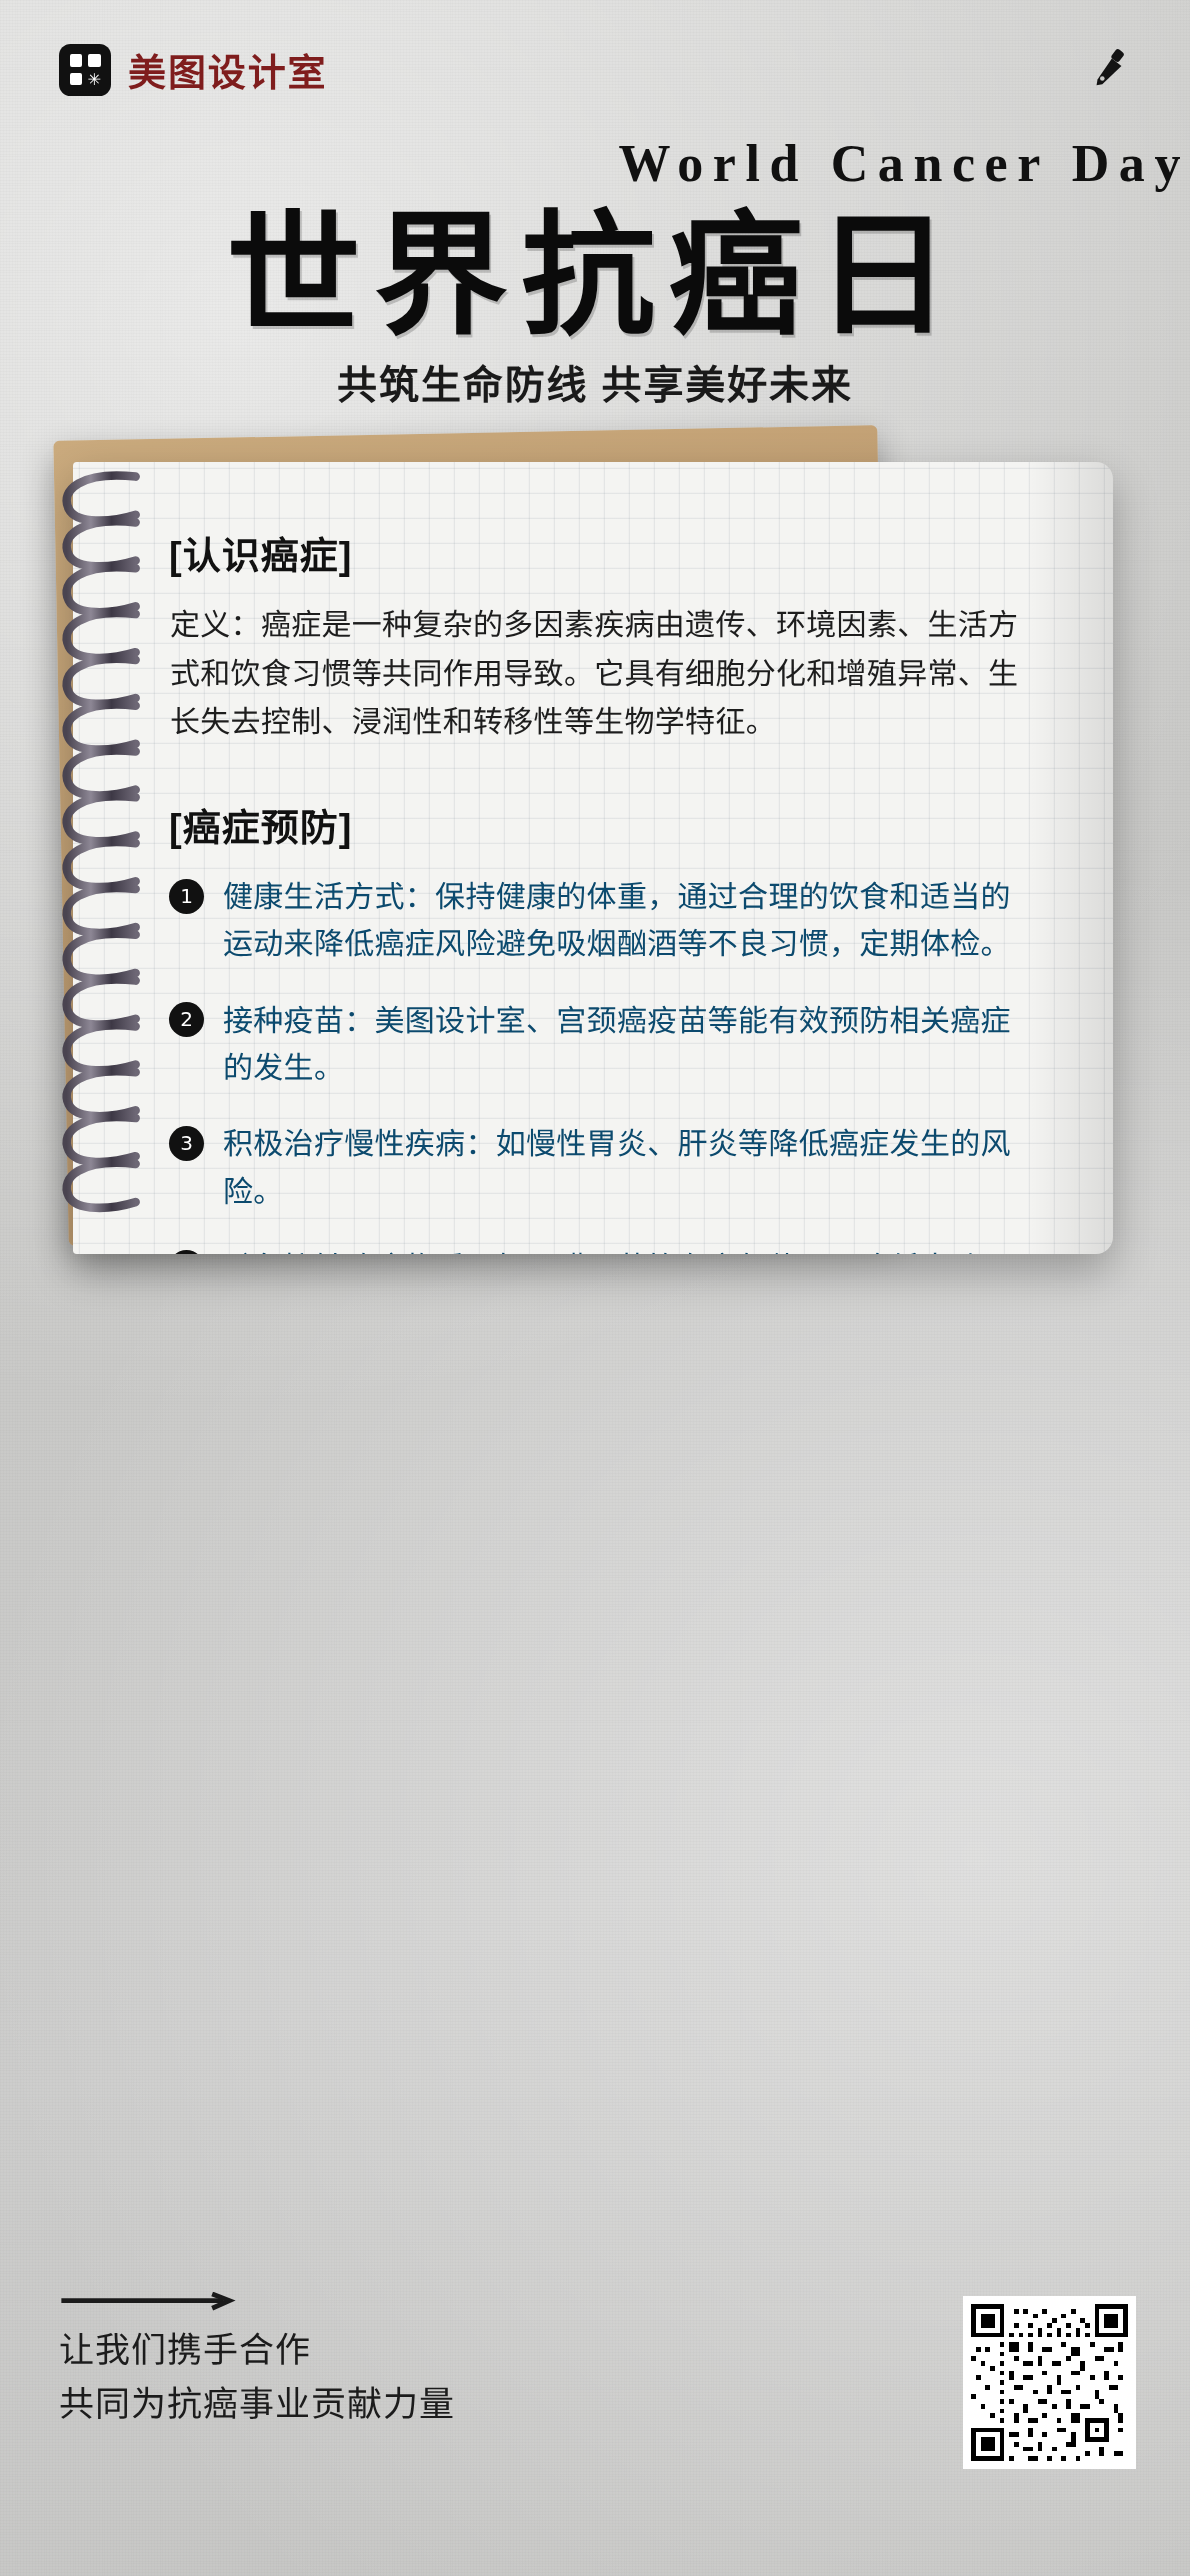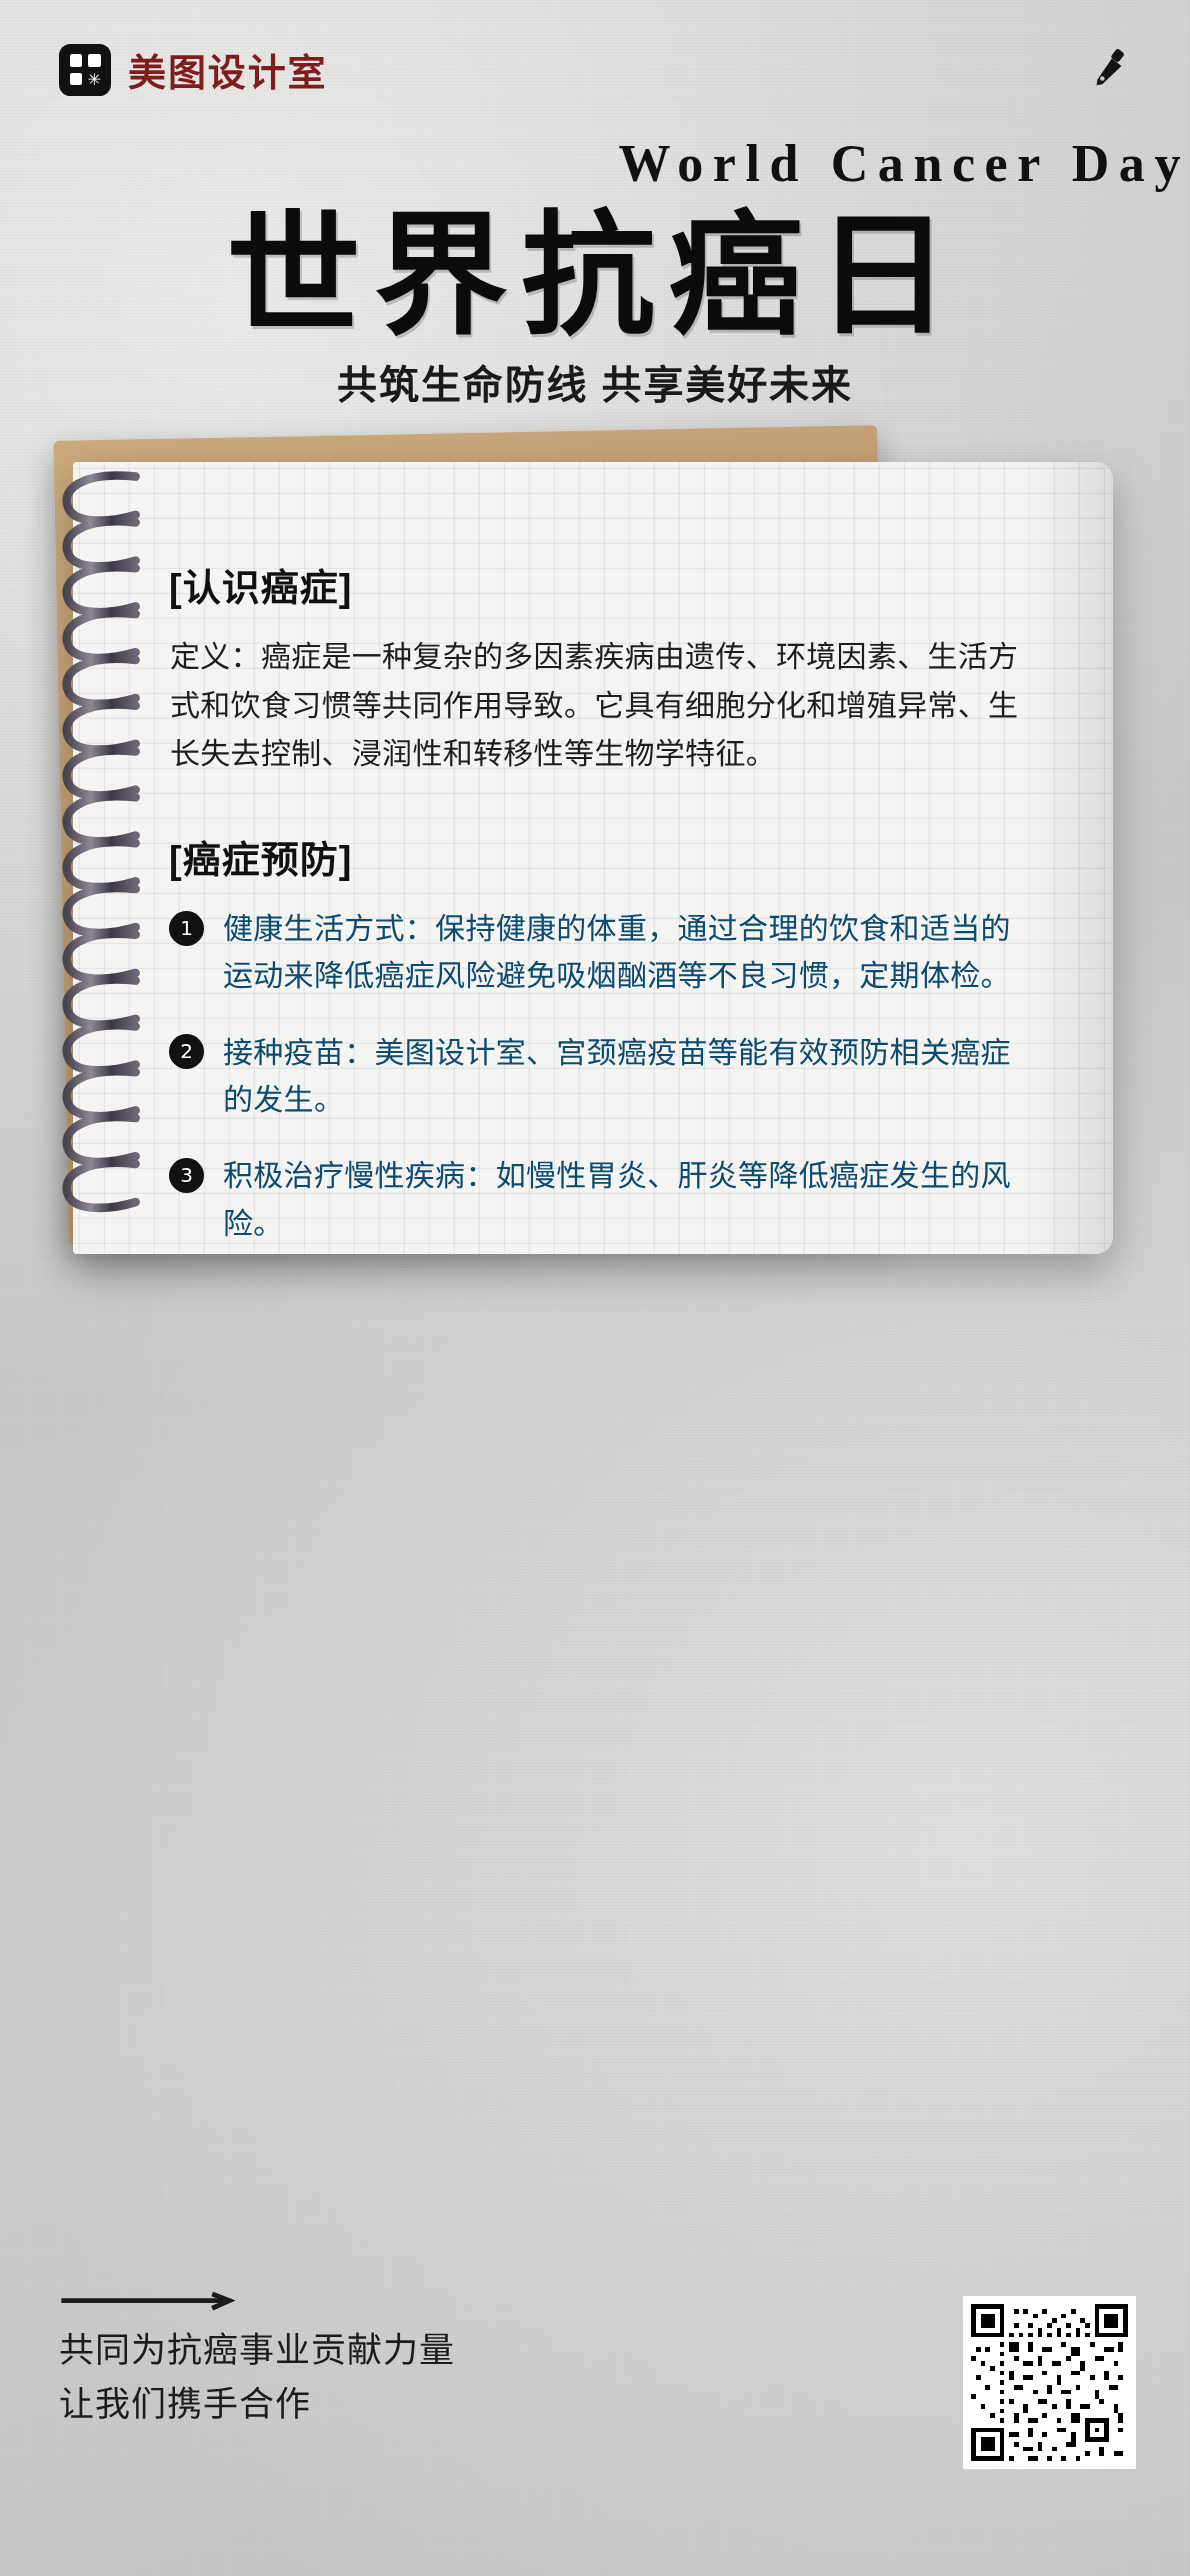--- a/index.html
+++ b/index.html
@@ -163,21 +163,21 @@
   .paper::after {
     content: "";
     position: absolute;
     right: 0; top: 0; bottom: 0;
     width: 86px;
     background: linear-gradient(to left, rgba(0,0,0,0.10), rgba(0,0,0,0));
     pointer-events: none;
   }
   .paper-inner {
     position: relative;
-    padding: 95px 75px 0 96px;
+    padding: 63px 75px 0 96px;
   }
 
   .spiral {
     position: absolute;
     left: 0;
     top: 21px;
     width: 105px;
     height: 805px;
     z-index: 4;
   }
@@ -351,22 +351,22 @@
 </div>
 
 <div class="footer-arrow">
   <svg viewBox="0 0 196 22" width="188" height="21" aria-hidden="true">
     <line x1="2" y1="9" x2="172" y2="9" stroke="#1b1b1b" stroke-width="5"></line>
     <polyline points="160,2 178,9 160,17" fill="none" stroke="#1b1b1b" stroke-width="5"></polyline>
   </svg>
 </div>
 
 <div class="footer-text">
+  <div>让我们携手合作</div>
   <div>共同为抗癌事业贡献力量</div>
-  <div>让我们携手合作</div>
 </div>
 
 <div class="qr">
   <svg viewBox="0 0 33 33" width="157" height="157" shape-rendering="crispEdges" aria-hidden="true">
     <rect width="33" height="33" fill="#fff"></rect>
     <g fill="#000">
 
       <rect x="0" y="0" width="7" height="1"></rect>
         <rect x="0" y="6" width="7" height="1"></rect>
       <rect x="0" y="0" width="1" height="7"></rect>

